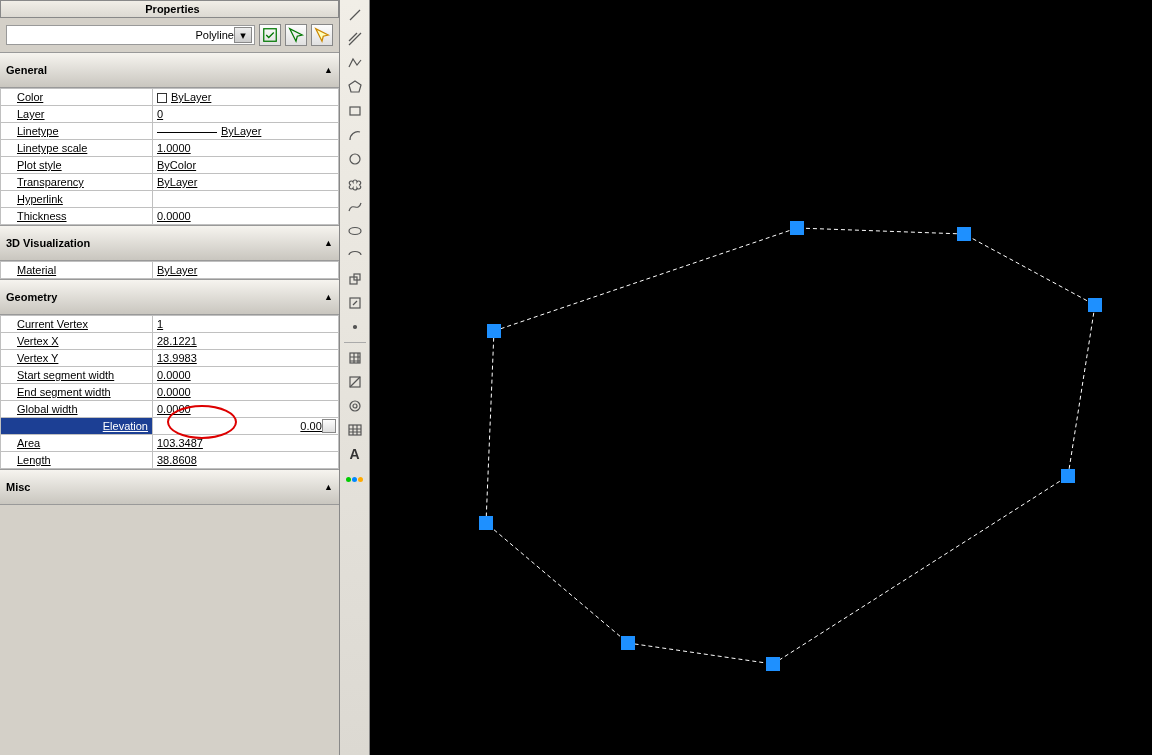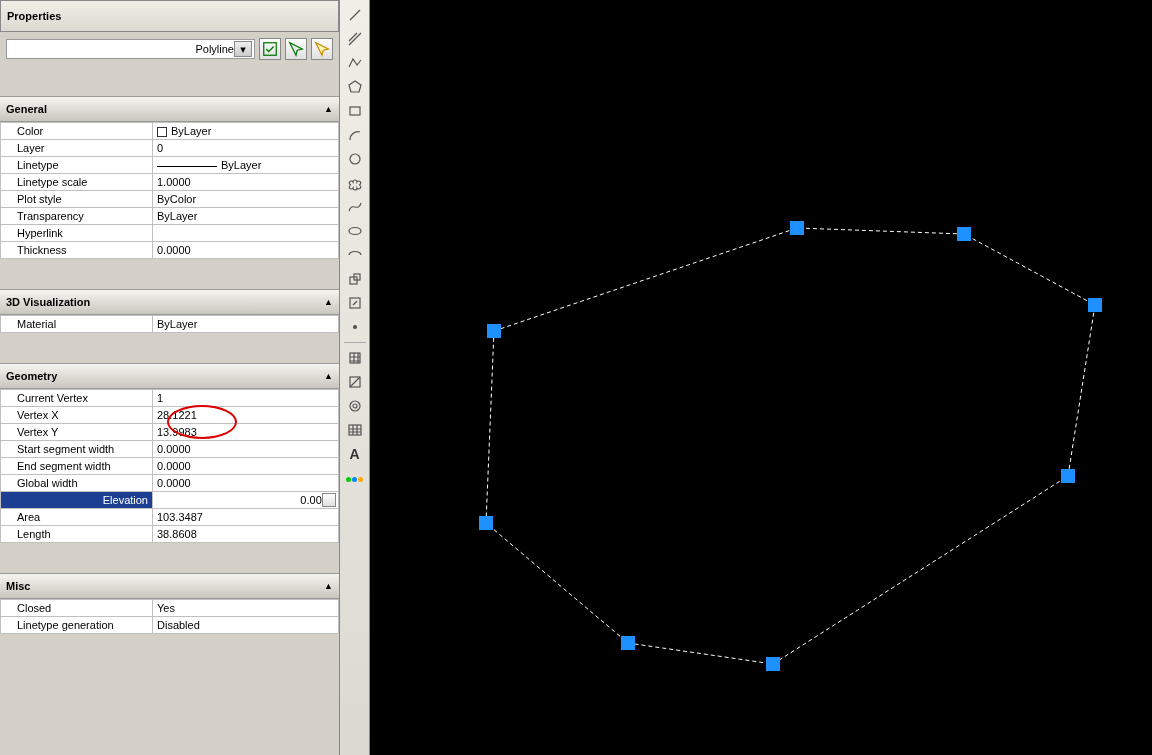--- a/index.html
+++ b/index.html
@@ -1,30 +1,30 @@
 <!DOCTYPE html>
 <html><head>
 <meta charset="utf-8">
 <style>
   * { box-sizing: border-box; margin: 0; padding: 0; font-family: Tahoma, sans-serif; font-size: 11px; }
   body { width: 1152px; height: 755px; background: #000; display: flex; overflow: hidden; }
   
   
   .panel { width: 340px; height: 100%; background: #d4d0c8; display: flex; flex-direction: column; border-right: 1px solid #888; }
-  .panel-title { height: 32px; background: linear-gradient(#f1eee7,#dcd9d2); border: 1px solid #888; display: flex; align-items: center; padding-left: 6px; font-weight: bold; }
+  .panel-title { height: 18px; background: linear-gradient(#f1eee7,#dcd9d2); border: 1px solid #888; display: flex; align-items: center; padding-left: 6px; font-weight: bold; justify-content: center; }
   .selector-row { display: flex; align-items: center; gap: 4px; padding: 6px; }
   .selector { flex: 1; height: 20px; background: #fff; border: 1px solid #999; display: flex; align-items: center; justify-content: flex-end; padding: 0 2px 0 4px; }
   .selector .dd { width: 18px; height: 16px; background: linear-gradient(#eee,#ccc); border: 1px solid #888; display:flex; align-items:center; justify-content:center; }
   .sq-btn { width: 22px; height: 22px; background: linear-gradient(#fefefe,#e0e0e0); border: 1px solid #888; display:flex; align-items:center; justify-content:center; }
   
-  .section-hdr { height: 26px; background: linear-gradient(#f6f4ef,#c9c6bf); border: 1px solid #999; border-left: none; border-right: none; display:flex; align-items:center; justify-content: space-between; padding: 0 6px; font-weight: bold; margin-top: 30px; }
+  .section-hdr { height: 36px; background: linear-gradient(#f6f4ef,#c9c6bf); border: 1px solid #999; border-left: none; border-right: none; display:flex; align-items:center; justify-content: space-between; padding: 0 6px; font-weight: bold; }
   .section-hdr .chev { font-size: 9px; }
   
   table.props { width: 100%; border-collapse: collapse; }
-  table.props td { border: 1px solid #c0c0c0; height: 17px; padding: 0 4px; background: #fff; vertical-align: middle; }
+  table.props td { border: 1px solid #c0c0c0; height: 17px; padding: 0 4px; background: #fff; vertical-align: middle; text-decoration: underline; }
   table.props td.lbl { width: 152px; background: #fff; padding-left: 16px; }
   table.props tr.sel td { background: #1c3f94; color: #fff; text-align: right; }
   table.props tr.sel td.val { background: #fff; color: #000; position: relative; }
   .calc-icon { position: absolute; right: 2px; top: 1px; width: 14px; height: 14px; background: linear-gradient(#fefefe,#e0e0e0); border: 1px solid #888; }
   .swatch { display:inline-block; width:10px; height:10px; border:1px solid #333; background:#fff; vertical-align:middle; margin-right:4px;}
   .lt-line { display:inline-block; width:60px; border-top:1px solid #000; vertical-align:middle; margin-right:4px;}
   .lw-line { display:inline-block; width:60px; border-top:2px solid #000; vertical-align:middle; margin-right:4px;}
   
   
   .toolbar { width: 30px; height: 100%; background: linear-gradient(#f1eee7,#dcd9d2); border-right: 1px solid #888; display:flex; flex-direction:column; align-items:center; padding-top:4px; gap:2px;}
@@ -170,32 +170,20 @@
           <td class="lbl">Length</td>
         <td class="val">38.8608</td>
         </tr>
   </tbody>
     </table>
 
   <div class="section-hdr">
     <span>Misc</span>
     <span class="chev">▲</span>
   </div>
-  <table class="props">
-    <tbody>
-        <tr>
-          <td class="lbl">Closed</td>
-        <td class="val">Yes</td>
-        </tr>
-    <tr>
-          <td class="lbl">Linetype generation</td>
-        <td class="val">Disabled</td>
-        </tr>
-  </tbody>
-    </table>
 </div>
 
 <div class="toolbar">
   <div class="tbtn">
       <svg viewBox="0 0 16 16">
         <line x1="3" y1="13" x2="13" y2="3"></line>
       </svg>
     </div>
   <div class="tbtn">
       <svg viewBox="0 0 16 16">

